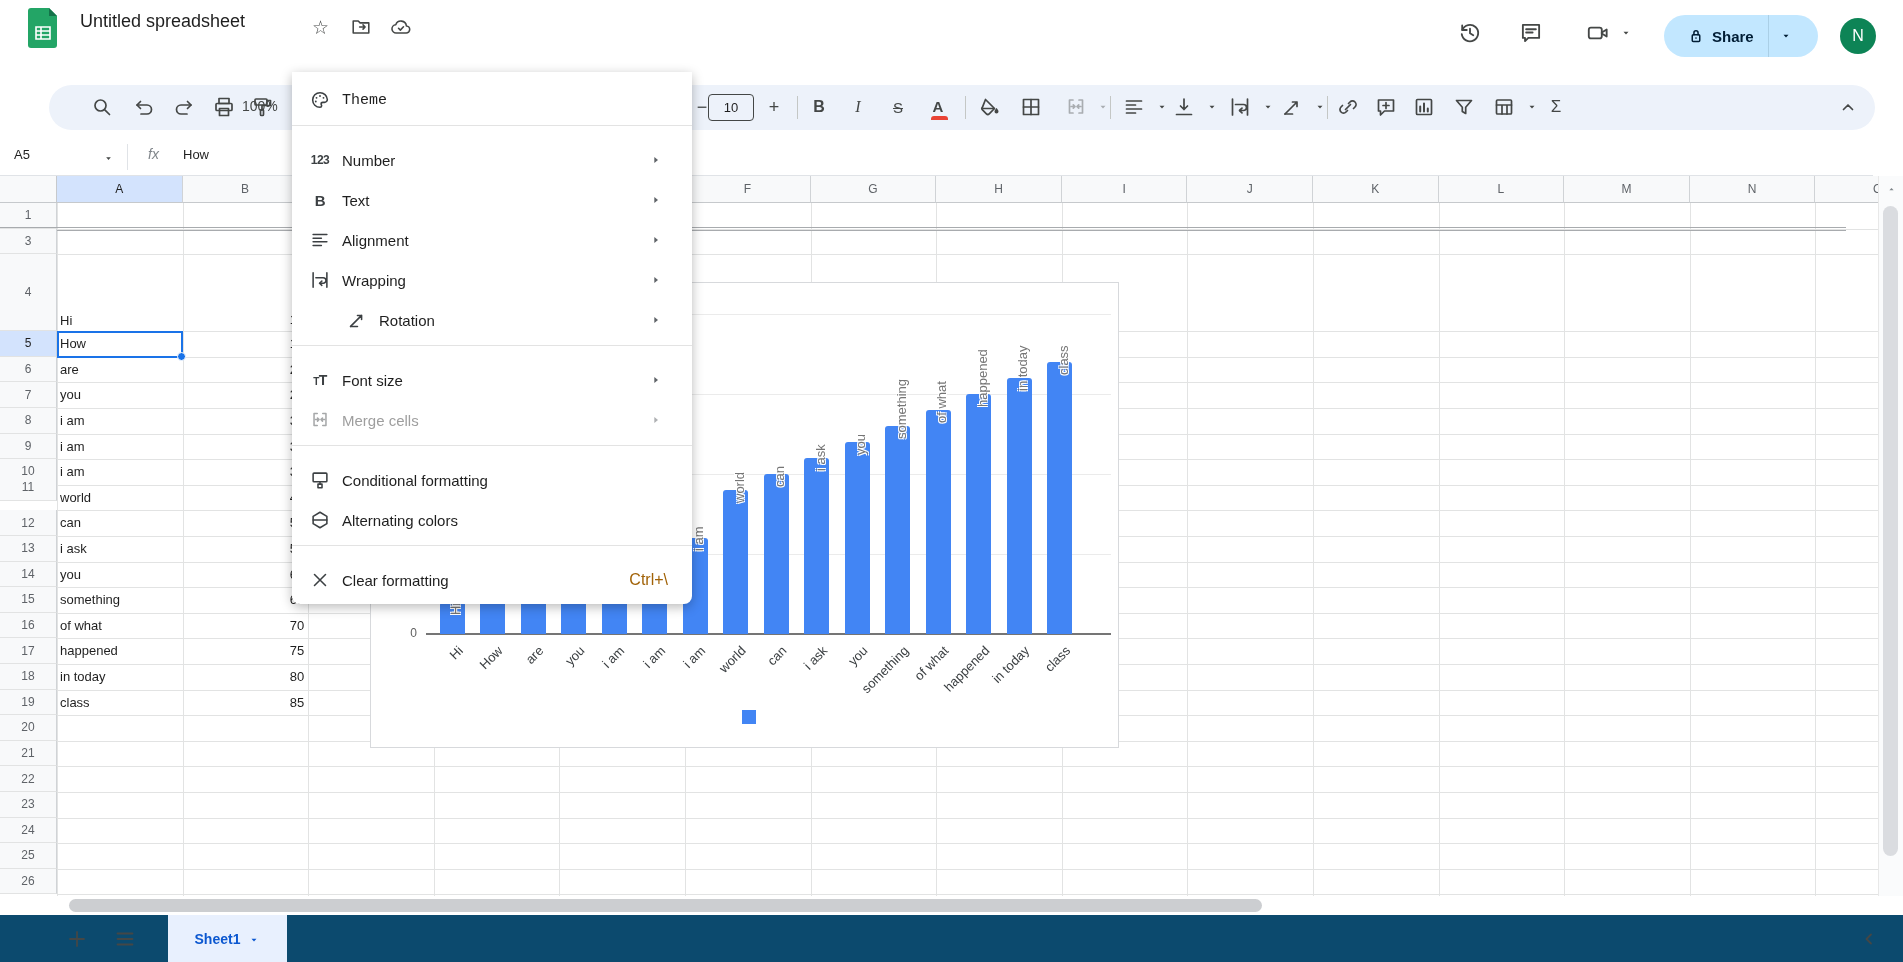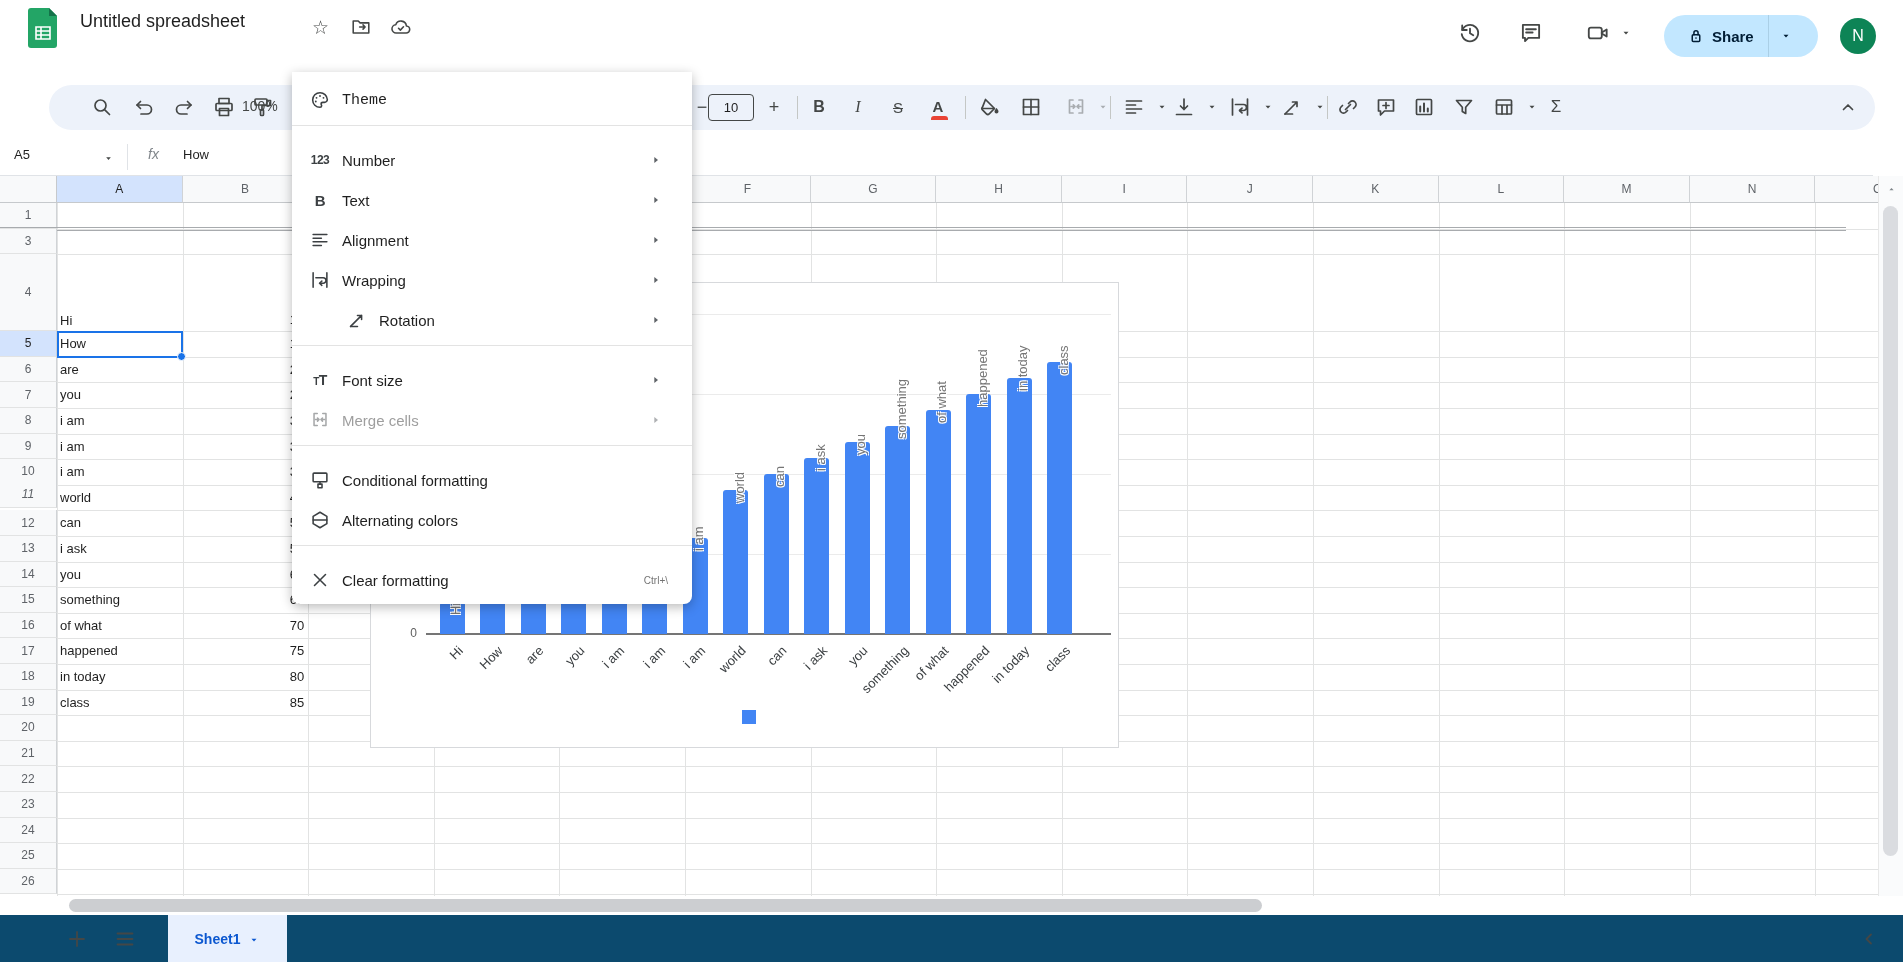--- a/index.html
+++ b/index.html
@@ -82,21 +82,21 @@
 
   
   #fmt-menu { position:absolute; left:292px; top:72px; width:400px; height:532px; background:#fff;
               border-radius:0 0 8px 8px; box-shadow:0 3px 12px rgba(0,0,0,.28); z-index:50; }
   .mrow { position:absolute; left:0; width:400px; height:40px; display:flex; align-items:center; }
   .mrow .mic { width:28px; height:28px; margin-left:14px; display:flex; align-items:center; justify-content:center; color:#3c4043; }
   .mrow .mlabel { font-size:15px; color:#1f1f1f; margin-left:8px; }
   .mrow.disabled .mlabel { color:#9e9e9e; }
   .mrow.disabled .mic { opacity:.45; }
   .mrow .sub { position:absolute; left:356px; top:12px; width:16px; height:16px; color:#5f6368; }
-  .mrow .short { position:absolute; right:24px; font-size:10px; color:#737373; }
+  .mrow .short { position:absolute; right:24px; font-size:16px; color:#a16207; }
   .mdiv { position:absolute; left:0; width:400px; height:1px; background:#e3e3e3; }
   .mi-glyph { font-weight:bold; font-size:12px; color:#3c4043; letter-spacing:-0.5px; }
 
   
   #vscroll { position:absolute; left:1878px; top:176px; width:25px; height:720px; background:#fafbfc;
              border-left:1px solid #e8e8e8; z-index:8; }
   #vthumb { position:absolute; left:4px; top:30px; width:15px; height:650px; background:#dadce0; border-radius:8px; }
   #vs-up { position:absolute; left:6px; top:8px; width:13px; height:10px; color:#80868b; }
   #hscroll { position:absolute; left:0; top:896px; width:1903px; height:19px; background:#fff; z-index:8; }
   #hthumb { position:absolute; left:69px; top:3px; width:1193px; height:13px; background:#ccced1; border-radius:7px; }
@@ -369,21 +369,21 @@
       <div class="rowhdr" style="top: 180.8px; height: 25.6px;">6</div>
       <div class="hline" style="top: 206.4px; width: 1846px;"></div>
       <div class="rowhdr" style="top: 206.4px; height: 25.6px;">7</div>
       <div class="hline" style="top: 232px; width: 1846px;"></div>
       <div class="rowhdr" style="top: 232px; height: 25.6px;">8</div>
       <div class="hline" style="top: 257.6px; width: 1846px;"></div>
       <div class="rowhdr" style="top: 257.6px; height: 25.6px;">9</div>
       <div class="hline" style="top: 283.2px; width: 1846px;"></div>
       <div class="rowhdr" style="top: 283.2px; height: 25.6px;">10</div>
       <div class="hline" style="top: 308.8px; width: 1846px;"></div>
-      <div class="rowhdr" style="top: 306px; height: 25.6px; font-style: italic;">11</div>
+      <div class="rowhdr" style="top: 299px; height: 25.6px;">11</div>
       <div class="hline" style="top: 334.4px; width: 1846px;"></div>
       <div class="rowhdr" style="top: 334.4px; height: 25.6px;">12</div>
       <div class="hline" style="top: 360px; width: 1846px;"></div>
       <div class="rowhdr" style="top: 360px; height: 25.6px;">13</div>
       <div class="hline" style="top: 385.6px; width: 1846px;"></div>
       <div class="rowhdr" style="top: 385.6px; height: 25.6px;">14</div>
       <div class="hline" style="top: 411.2px; width: 1846px;"></div>
       <div class="rowhdr" style="top: 411.2px; height: 25.6px;">15</div>
       <div class="hline" style="top: 436.8px; width: 1846px;"></div>
       <div class="rowhdr" style="top: 436.8px; height: 25.6px;">16</div>

